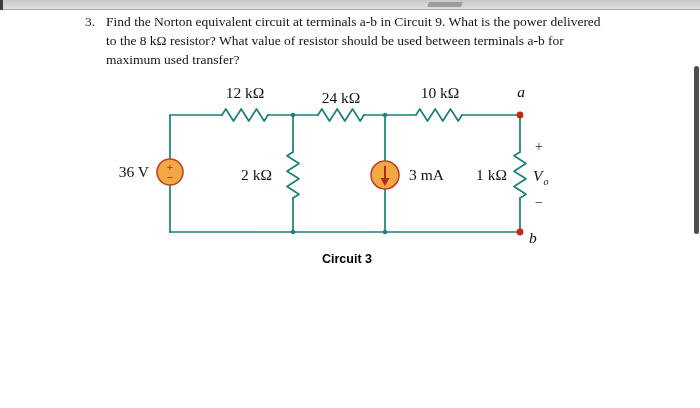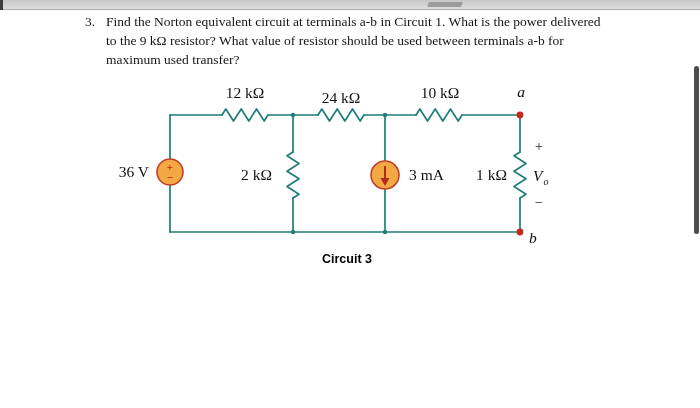--- a/index.html
+++ b/index.html
@@ -59,22 +59,22 @@
 
 <div class="page">
 
   <div class="topbar"></div>
   <div class="corner-sliver"></div>
   <div class="crop-artifact"></div>
   <div class="scroll-thumb"></div>
 
   <div class="problem-number">3.</div>
   <div class="problem-lines">
-    <div>Find the Norton equivalent circuit at terminals a-b in Circuit 1. What is the power delivered</div>
-    <div>to the 9 kΩ resistor? What value of resistor should be used between terminals a-b for</div>
+    <div>Find the Norton equivalent circuit at terminals a-b in Circuit 9. What is the power delivered</div>
+    <div>to the 8 kΩ resistor? What value of resistor should be used between terminals a-b for</div>
     <div>maximum used transfer?</div>
   </div>
 
   <svg class="circuit" width="700" height="408" viewBox="0 0 700 408">
 
     <path class="wire" d="M170,115 H222 M268,115 H318 M364,115 H416 M462,115 H520"></path>
     <path class="wire" d="M170,115 V159 M170,185 V232"></path>
     <path class="wire" d="M170,232 H520"></path>
     <path class="wire" d="M293,115 V152 M293,198 V232"></path>
     <path class="wire" d="M385,115 V161 M385,189 V232"></path>

